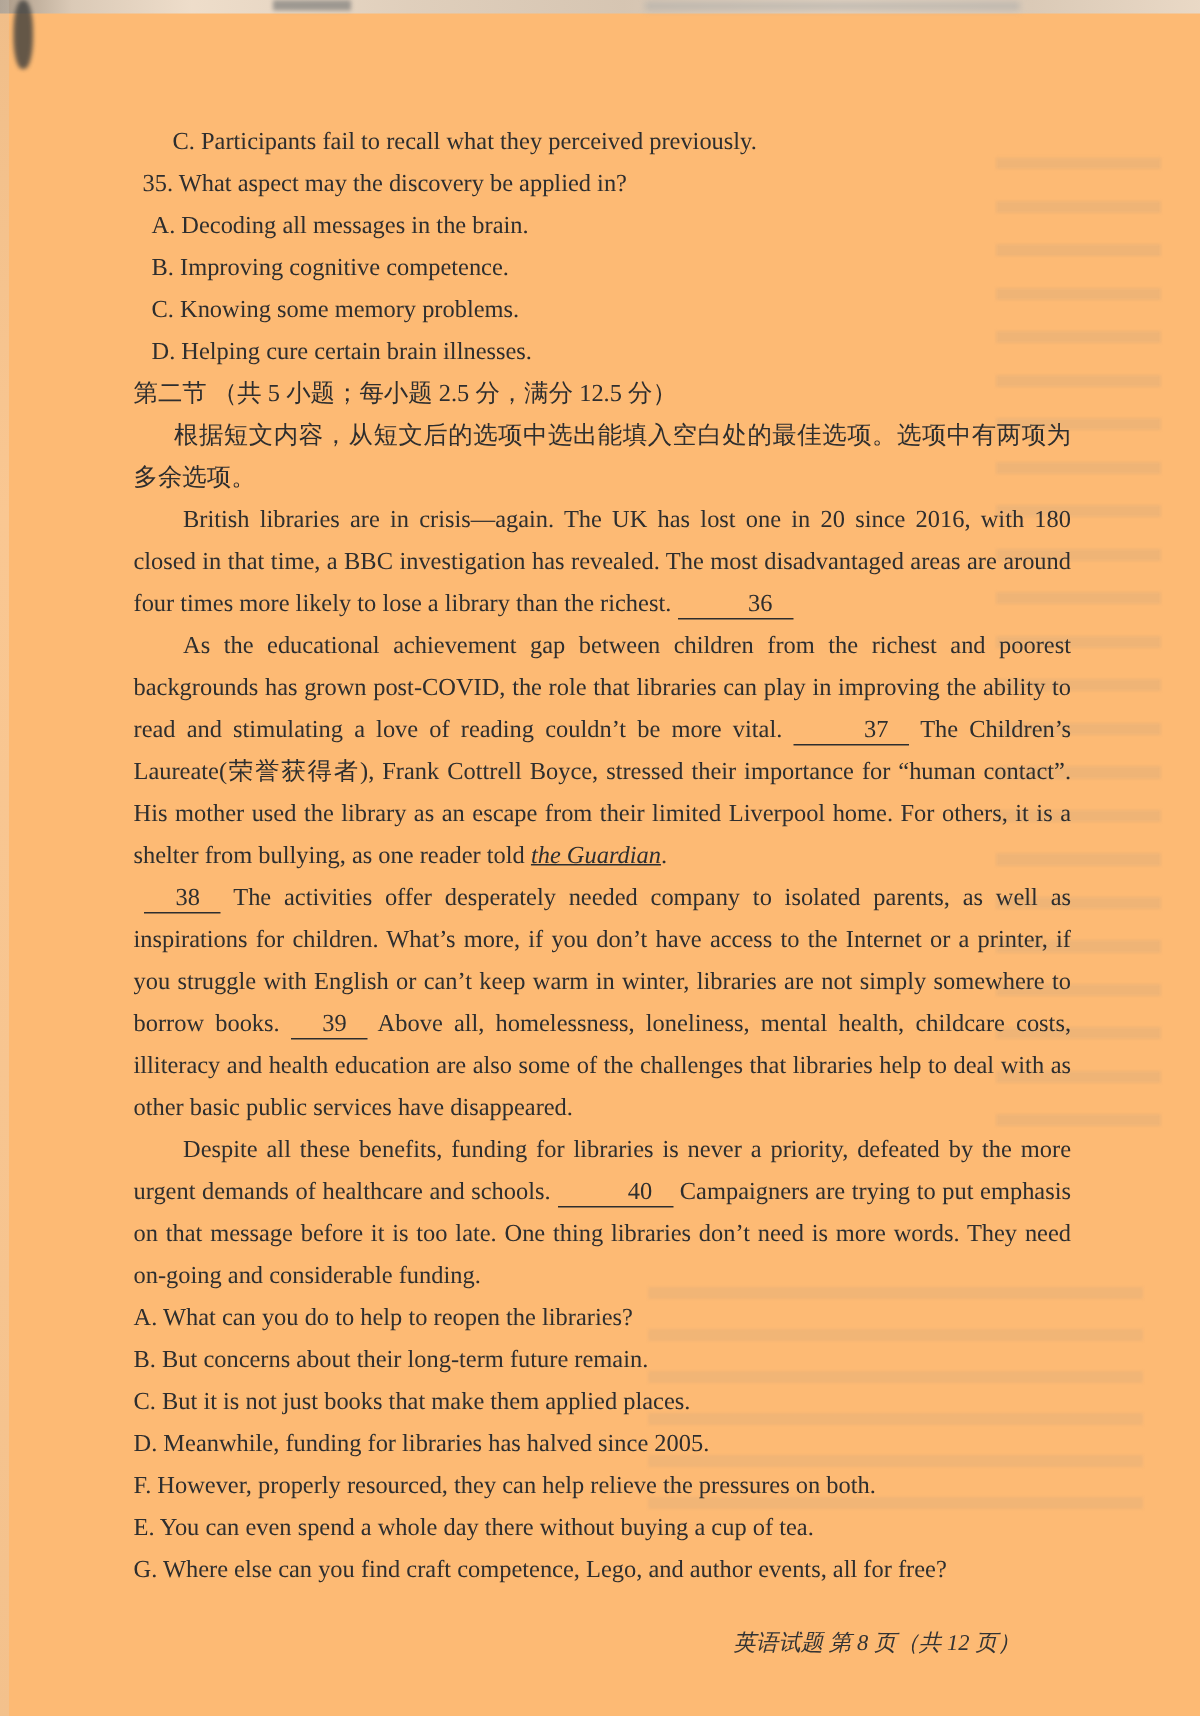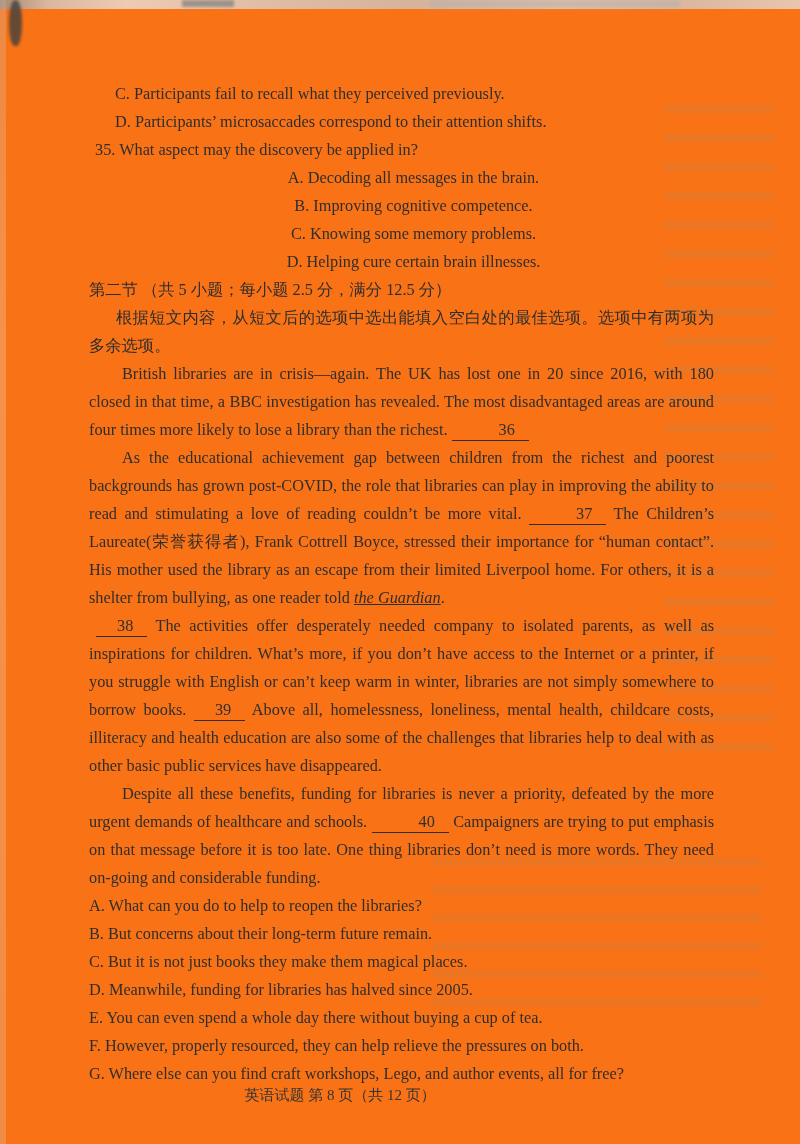--- a/index.html
+++ b/index.html
@@ -3,21 +3,21 @@
 <meta charset="utf-8">
 <style>
   * { margin:0; padding:0; box-sizing:border-box; }
   body {
     width:800px; height:1144px;
     background:#d8d8d6;
     font-family:"Liberation Serif","DejaVu Serif",serif;
   }
   .page {
     position:relative; width:800px; height:1144px;
-    background:#f97316; overflow:hidden; color:#2e2e2e;
+    background:#fdba74; overflow:hidden; color:#2e2e2e;
   }
   
   .art { position:absolute; z-index:1; pointer-events:none; }
   .edge-top {
     top:0; left:0; width:800px; height:9px;
     background:linear-gradient(to right,#8f8f8d,#cfcfcd 6%,#e9e9e7 16%,#d6d6d4 34%,#c9c9c7 52%,#dcdcda 70%,#cfcfcd 86%,#e3e3e1);
     opacity:.75;
   }
   .edge-left {
     top:0; left:0; width:6px; height:1144px;
@@ -38,68 +38,67 @@
     filter:blur(1px);
   }
   
   .content {
     position:absolute; left:89px; top:80px; width:625px;
     font-size:16.3px; line-height:28px; z-index:2;
   }
   .line { white-space:nowrap; }
   .opt-cd { margin-left:26px; }
   .q-stem { margin-left:6px; }
-  .q-opt  { margin-left:24px;text-align:center; }
+  .q-opt  { margin-left:12px; }
   .instructions { text-align:justify; text-indent:27px; }
   .para { text-align:justify; text-indent:33px; }
   .para.blank-start { text-indent:7px; }
   .blank {
     display:inline-block; border-bottom:1.2px solid #2e2e2e;
     padding:0 14px; height:22px; line-height:22px; text-align:left;
   }
   .italic { font-style:italic;text-decoration:underline; }
   .footer {
     position:absolute; top:1086px; left:0; width:680px;
-    text-align:center; font-size:15px; z-index:2; color:#333;
+    text-align:right; font-size:15px; z-index:2; color:#333;font-style:italic;
   }
 </style>
 </head>
 <body>
 
 <div class="page">
 
   <div class="art edge-top"></div>
   <div class="art edge-left"></div>
   <div class="art corner-blob"></div>
   <div class="art smudge-1"></div>
   <div class="art smudge-2"></div>
   <div class="art bleed-right"></div>
   <div class="art bleed-bottom"></div>
 
   <div class="content">
     <div class="line opt-cd">C. Participants fail to recall what they perceived previously.</div>
-    <div class="line opt-cd">D. Participants’ microsaccades correspond to their attention shifts.</div>
 
     <div class="line q-stem">35. What aspect may the discovery be applied in?</div>
     <div class="line q-opt">A. Decoding all messages in the brain.</div>
     <div class="line q-opt">B. Improving cognitive competence.</div>
     <div class="line q-opt">C. Knowing some memory problems.</div>
     <div class="line q-opt">D. Helping cure certain brain illnesses.</div>
 
     <div class="line">第二节 （共 5 小题；每小题 2.5 分，满分 12.5 分）</div>
     <div class="instructions">根据短文内容，从短文后的选项中选出能填入空白处的最佳选项。选项中有两项为多余选项。</div>
 
     <div class="para"><span>British libraries are in crisis—again. The UK has lost one in 20 since 2016, with 180 closed in that time, a BBC investigation has revealed. The most disadvantaged areas are around four times more likely to lose a library than the richest. </span><span class="blank">36</span></div>
     <div class="para"><span>As the educational achievement gap between children from the richest and poorest backgrounds has grown post-COVID, the role that libraries can play in improving the ability to read and stimulating a love of reading couldn’t be more vital. </span><span class="blank">37</span><span> The Children’s Laureate(荣誉获得者), Frank Cottrell Boyce, stressed their importance for “human contact”. His mother used the library as an escape from their limited Liverpool home. For others, it is a shelter from bullying, as one reader told </span><span class="italic">the Guardian</span><span>.</span></div>
     <div class="para blank-start"><span class="blank">38</span><span> The activities offer desperately needed company to isolated parents, as well as inspirations for children. What’s more, if you don’t have access to the Internet or a printer, if you struggle with English or can’t keep warm in winter, libraries are not simply somewhere to borrow books. </span><span class="blank">39</span><span> Above all, homelessness, loneliness, mental health, childcare costs, illiteracy and health education are also some of the challenges that libraries help to deal with as other basic public services have disappeared.</span></div>
     <div class="para"><span>Despite all these benefits, funding for libraries is never a priority, defeated by the more urgent demands of healthcare and schools. </span><span class="blank">40</span><span> Campaigners are trying to put emphasis on that message before it is too late. One thing libraries don’t need is more words. They need on-going and considerable funding.</span></div>
 
     <div class="line">A. What can you do to help to reopen the libraries?</div>
     <div class="line">B. But concerns about their long-term future remain.</div>
-    <div class="line">C. But it is not just books they make them magical places.</div>
+    <div class="line">C. But it is not just books that make them applied places.</div>
     <div class="line">D. Meanwhile, funding for libraries has halved since 2005.</div>
+    <div class="line">F. However, properly resourced, they can help relieve the pressures on both.</div>
     <div class="line">E. You can even spend a whole day there without buying a cup of tea.</div>
-    <div class="line">F. However, properly resourced, they can help relieve the pressures on both.</div>
-    <div class="line">G. Where else can you find craft workshops, Lego, and author events, all for free?</div>
+    <div class="line">G. Where else can you find craft competence, Lego, and author events, all for free?</div>
   </div>
 
   <div class="footer">英语试题 第 8 页（共 12 页）</div>
 </div>
 
 </body></html>

